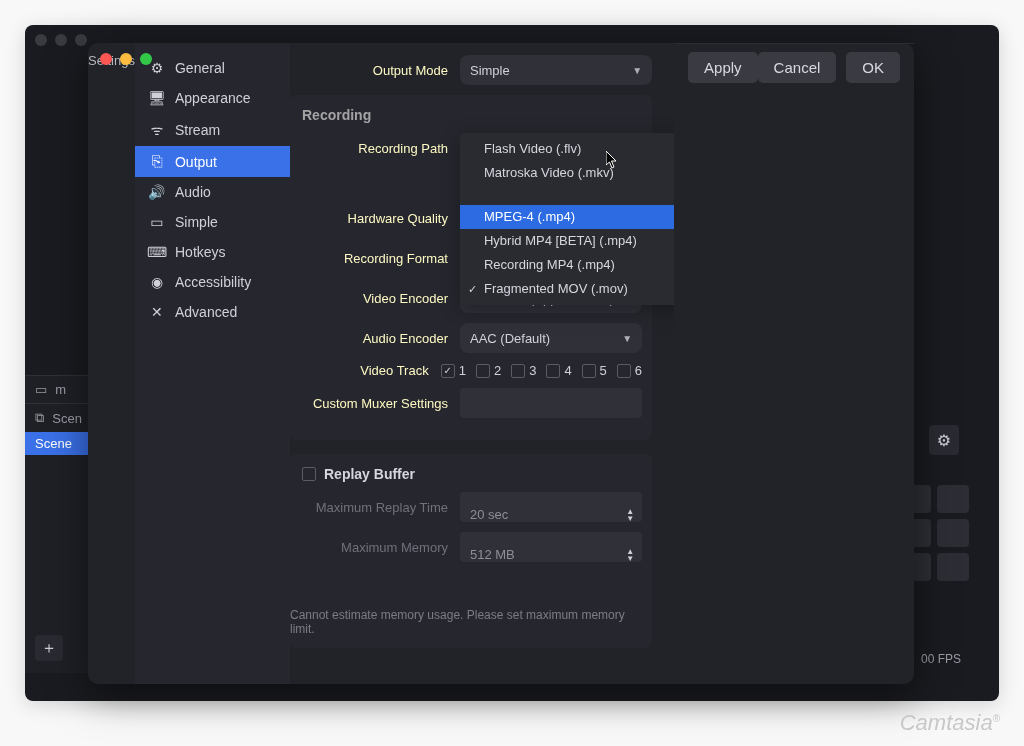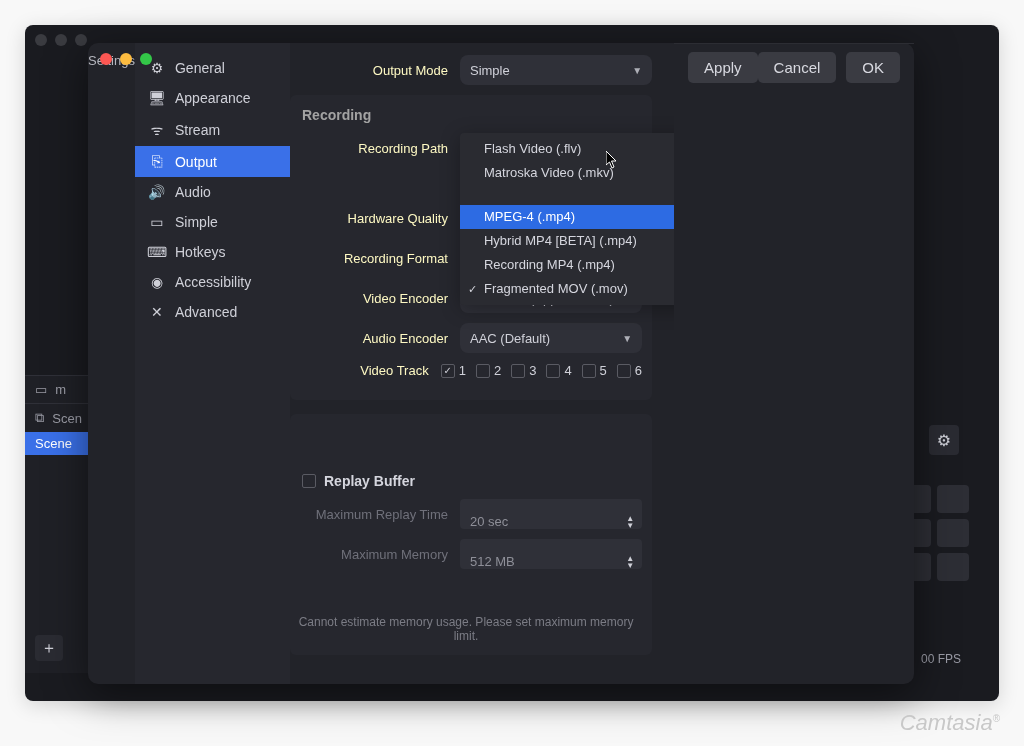--- a/index.html
+++ b/index.html
@@ -43,26 +43,26 @@
     .textinput { background:#2f3038; color:#d0d1d9; border:none; height:30px; border-radius:4px; padding:0 10px; width:100%; font-size:13px; }
     
     .section-head { color:#a3a3a3; font-size:14px; font-weight:600; margin: 4px 0 10px 0; }
     .section { background:#26272e; border-radius:6px; padding:12px 10px 12px 0; margin-bottom:14px; }
     
     .checks { display:flex; gap:10px; align-items:center; color:#cfd0d8; font-size:13px;}
     .check { display:flex; align-items:center; gap:4px; }
     .box { width:14px; height:14px; border:1px solid #5a5b63; border-radius:2px; display:flex; align-items:center; justify-content:center; font-size:10px; color:#cfd0d8;}
     .box.checked::after { content:'✓'; }
     
-    .check-row { display:flex; align-items:center; gap:8px; padding:0 0 10px 12px;margin-top:47px;}
+    .check-row { display:flex; align-items:center; gap:8px; padding:0 0 10px 12px;}
     
     .spin { background:#2f3038; border-radius:4px; height:30px; display:flex; align-items:flex-end; padding:0 8px 0 10px; color:#8e8f98; font-size:13px; justify-content:space-between;}
     .spin .spinbtns { display:flex; flex-direction:column; line-height:7px; font-size:8px; color:#cfd0d8; }
     .dim { color:#6f707a; }
-    .hint { text-align:center; color:#7b7c85; font-size:12px; padding-top:6px;margin-top:40px;}
+    .hint { text-align:left; color:#7b7c85; font-size:12px; padding-top:6px;margin-top:40px;}
     
     .dropdown-menu { position:absolute; top:38px; left:170px; width:458px; background:#2a2b31; border-radius:4px; z-index:50; padding:4px 0; box-shadow:0 4px 20px rgba(0,0,0,0.3);}
     .dd-item { padding:4px 6px 4px 24px; color:#d5d6de; font-size:13px; position:relative; line-height:16px;}
     .dd-item.highlighted { background:#2d6be3; color:#fff;margin-top:20px;}
     .dd-item .check-mark { position:absolute; left:8px; font-size:11px;}
     .cursor-arrow { position:absolute; right:32px; top:56px; z-index:60; pointer-events:none;}
 
     .footer { height:48px; border-top:1px solid #2c2d33; display:flex; align-items:center; justify-content:space-between; padding:0 14px;}
     .btn { background:#3a3b42; color:#d8d9e0; border:none; padding:7px 16px; border-radius:5px; font-size:15px; cursor:pointer;}
     .footer-right { display:flex; gap:10px;}
@@ -235,20 +235,24 @@
               <div class="check">
                   <span class="box"></span>
                   <span>5</span>
                 </div>
               <div class="check">
                   <span class="box"></span>
                   <span>6</span>
                 </div>
             </div>
           </div>
+          <div class="form-row">
+            <div class="form-label">Custom Muxer Settings</div>
+            <div class="form-field"><input class="textinput" value="" style=""></div>
+          </div>
 
           <div class="dropdown-menu">
             <div class="dd-item">Flash Video (.flv)</div>
             <div class="dd-item">Matroska Video (.mkv)</div>
             <div class="dd-item highlighted">MPEG-4 (.mp4)</div>
             <div class="dd-item">Hybrid MP4 [BETA] (.mp4)</div>
             <div class="dd-item">Recording MP4 (.mp4)</div>
             <div class="dd-item"><span class="check-mark">✓</span><span>Fragmented MOV (.mov)</span></div>
           </div>
           <svg class="cursor-arrow" width="14" height="18" viewBox="0 0 14 18">

